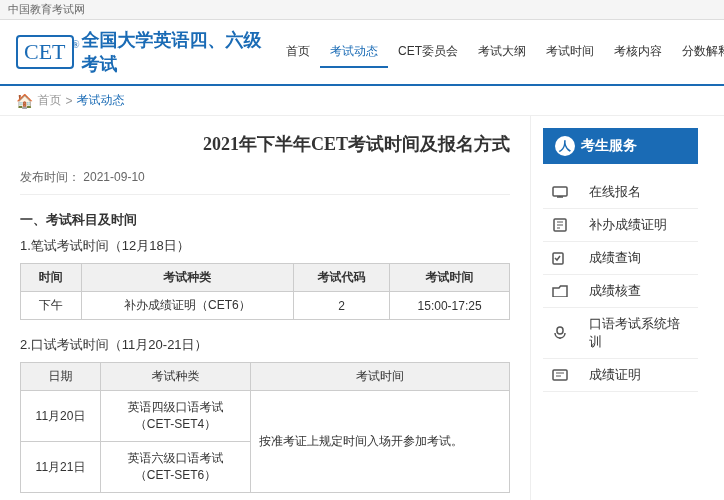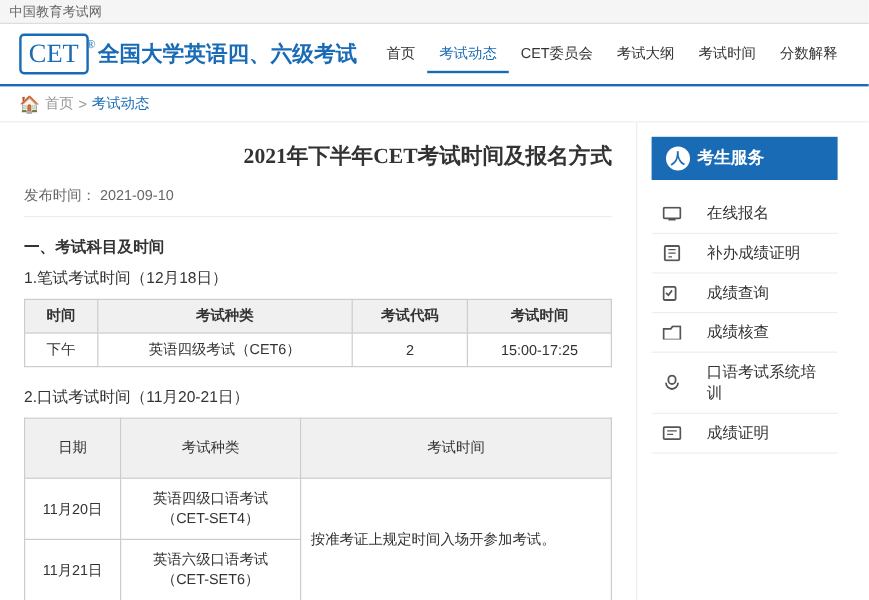--- a/index.html
+++ b/index.html
@@ -35,21 +35,21 @@
     .sub-section { font-size: 13px; color: #333; margin-bottom: 8px; }
 
     
     .exam-table { width: 100%; border-collapse: collapse; margin-bottom: 16px; font-size: 12px; }
     .exam-table th { background: #f0f0f0; border: 1px solid #ccc; padding: 5px 8px; text-align: center; font-weight: bold; }
     .exam-table td { border: 1px solid #ccc; padding: 5px 8px; text-align: center; }
     .exam-table tr:nth-child(odd) td { background: #fff; }
     .exam-table tr:nth-child(even) td { background: #fafafa; }
 
     .oral-table { width: 100%; border-collapse: collapse; margin-bottom: 12px; font-size: 12px; }
-    .oral-table th { background: #f0f0f0; border: 1px solid #ccc; padding: 16px 8px; text-align: center; font-weight: normal; }
+    .oral-table th { background: #f0f0f0; border: 1px solid #ccc; padding: 5px 8px; text-align: center; font-weight: normal; }
     .oral-table td { border: 1px solid #ccc; padding: 8px; text-align: center; vertical-align: middle; }
     .oral-table .note-cell { text-align: left; font-size: 12px; }
 
     
     .sidebar { width: 180px; padding: 12px; border-left: 1px solid #eee; flex-shrink: 0; }
     .sidebar-title { background: #1a6bb5; color: #fff; padding: 8px 12px; font-size: 14px; font-weight: bold; display: flex; align-items: center; gap: 6px; margin-bottom: 12px; }
     .sidebar-title .icon-person { width: 20px; height: 20px; background: #fff; border-radius: 50%; display: flex; align-items: center; justify-content: center; color: #1a6bb5; font-size: 12px; font-weight: bold; }
     .sidebar-item { display: flex; align-items: center; gap: 20px; padding: 7px 8px; border-bottom: 1px solid #eee; cursor: pointer; font-size: 13px; color: #333; }
     .sidebar-icon { width: 18px; height: 14px; flex-shrink: 0; display: flex; align-items: center; justify-content: center; }
   </style>
@@ -67,20 +67,21 @@
       <span class="reg-mark">®</span>
     </div>
     <div class="logo-title">全国大学英语四、六级考试</div>
   </div>
   <nav class="nav">
     <span class="nav-item">首页</span>
     <span class="nav-item active" style="color:#1a6bb5; border-bottom:2px solid #1a6bb5;">考试动态</span>
     <span class="nav-item">CET委员会</span>
     <span class="nav-item">考试大纲</span>
     <span class="nav-item">考试时间</span>
+    <span class="nav-item">考核内容</span>
     <span class="nav-item">分数解释</span>
 
   </nav>
 </div>
 
 <div class="breadcrumb">
   <span class="breadcrumb-home">🏠</span>
   <span class="breadcrumb-sep">首页</span>
   <span class="breadcrumb-sep"> &gt; </span>
   <span class="breadcrumb-link">考试动态</span>
@@ -103,21 +104,21 @@
         <tr>
           <th>时间</th>
           <th>考试种类</th>
           <th>考试代码</th>
           <th>考试时间</th>
         </tr>
       </thead>
       <tbody>
         <tr>
           <td>下午</td>
-          <td>英语四级考试（CET6）</td>
+          <td>补办成绩证明（CET6）</td>
           <td>2</td>
           <td>15:00-17:25</td>
         </tr>
       </tbody>
     </table>
 
     <div class="sub-section">2.口试考试时间（11月20-21日）</div>
 
     <table class="oral-table">
       <thead>

